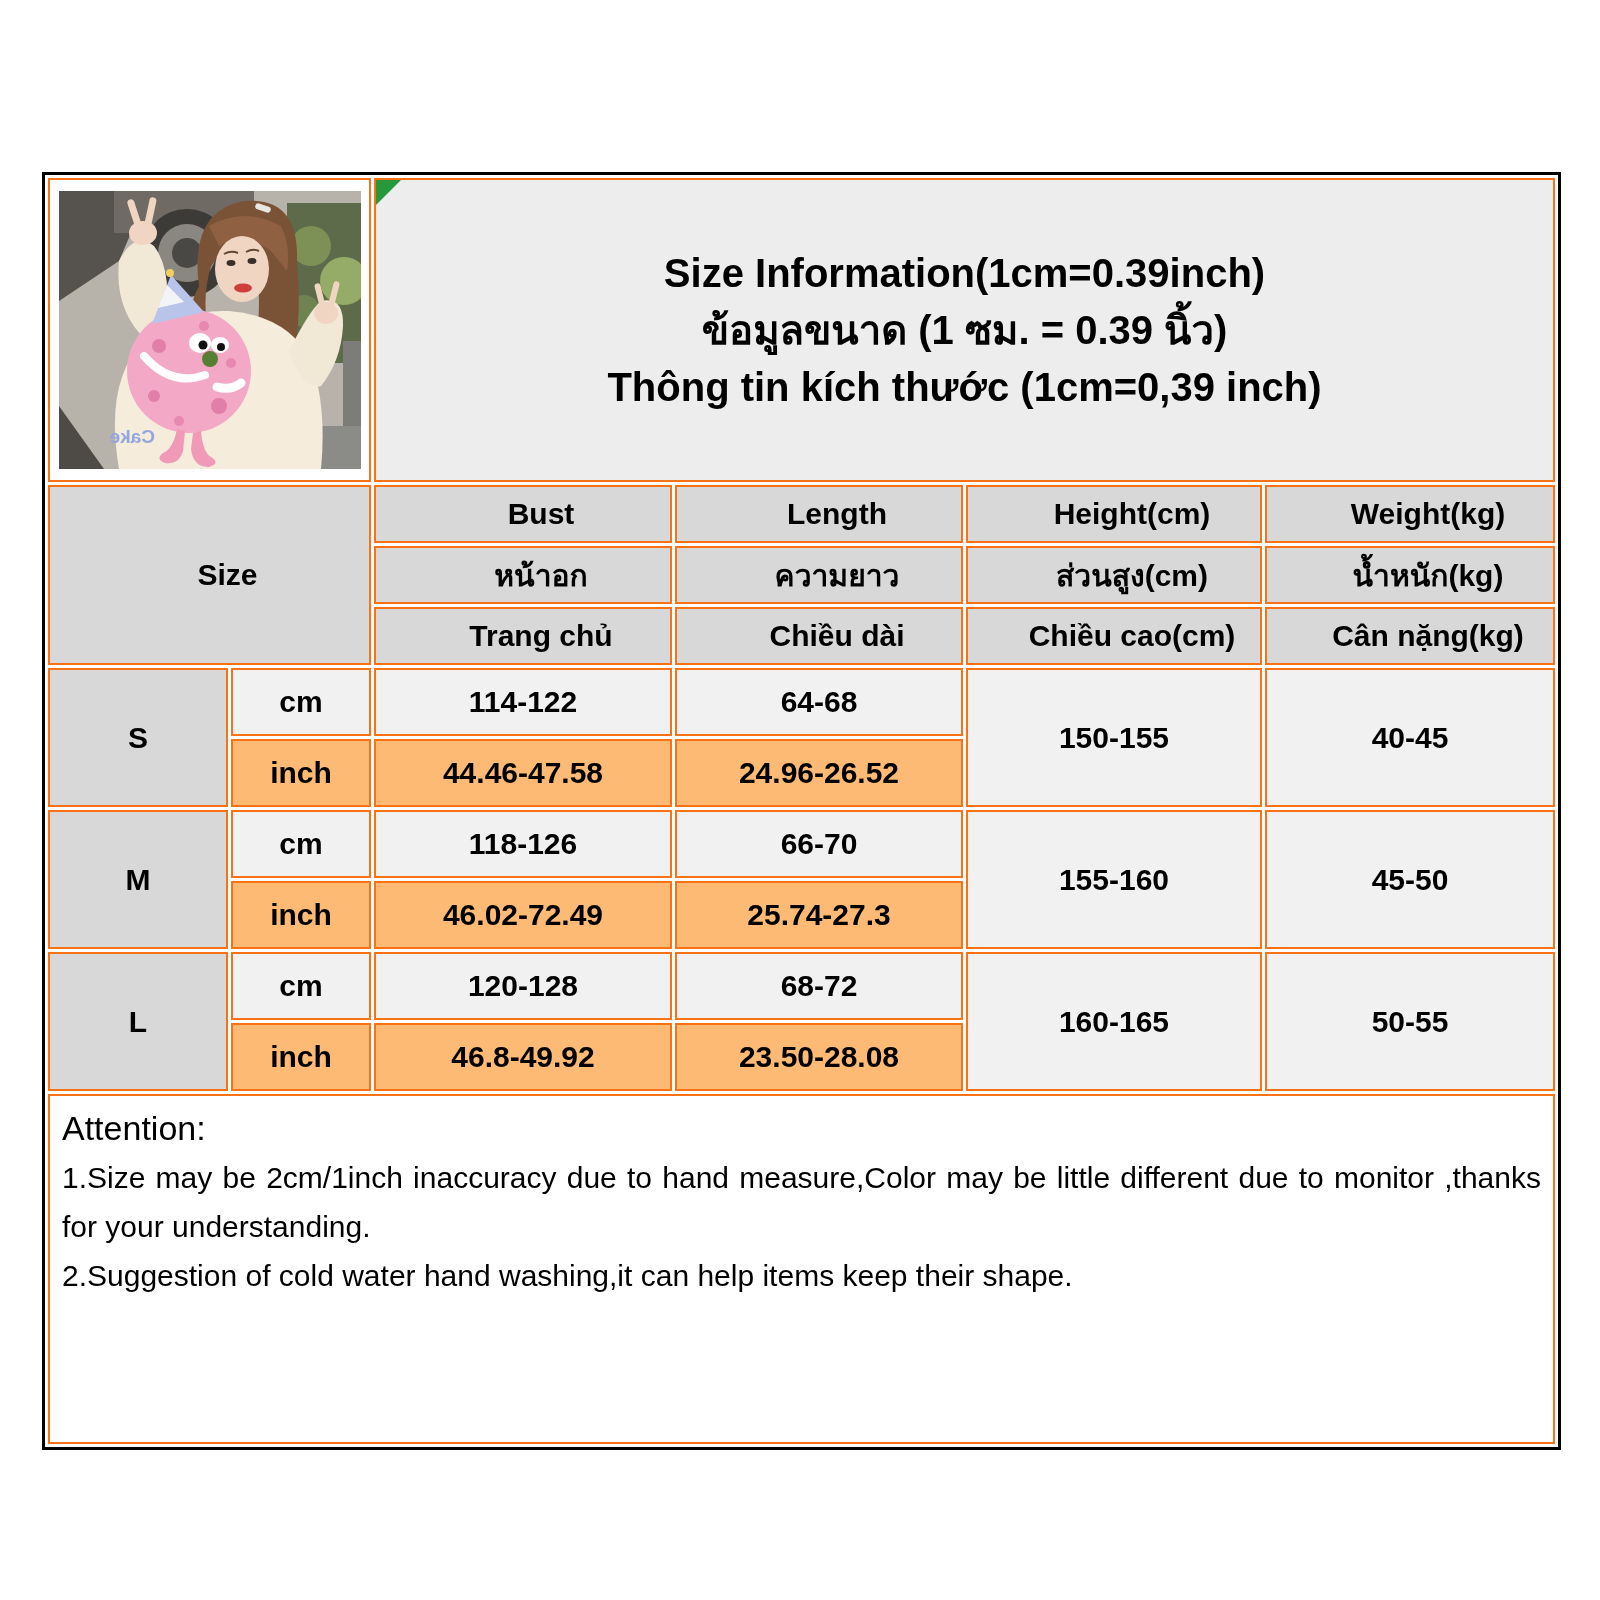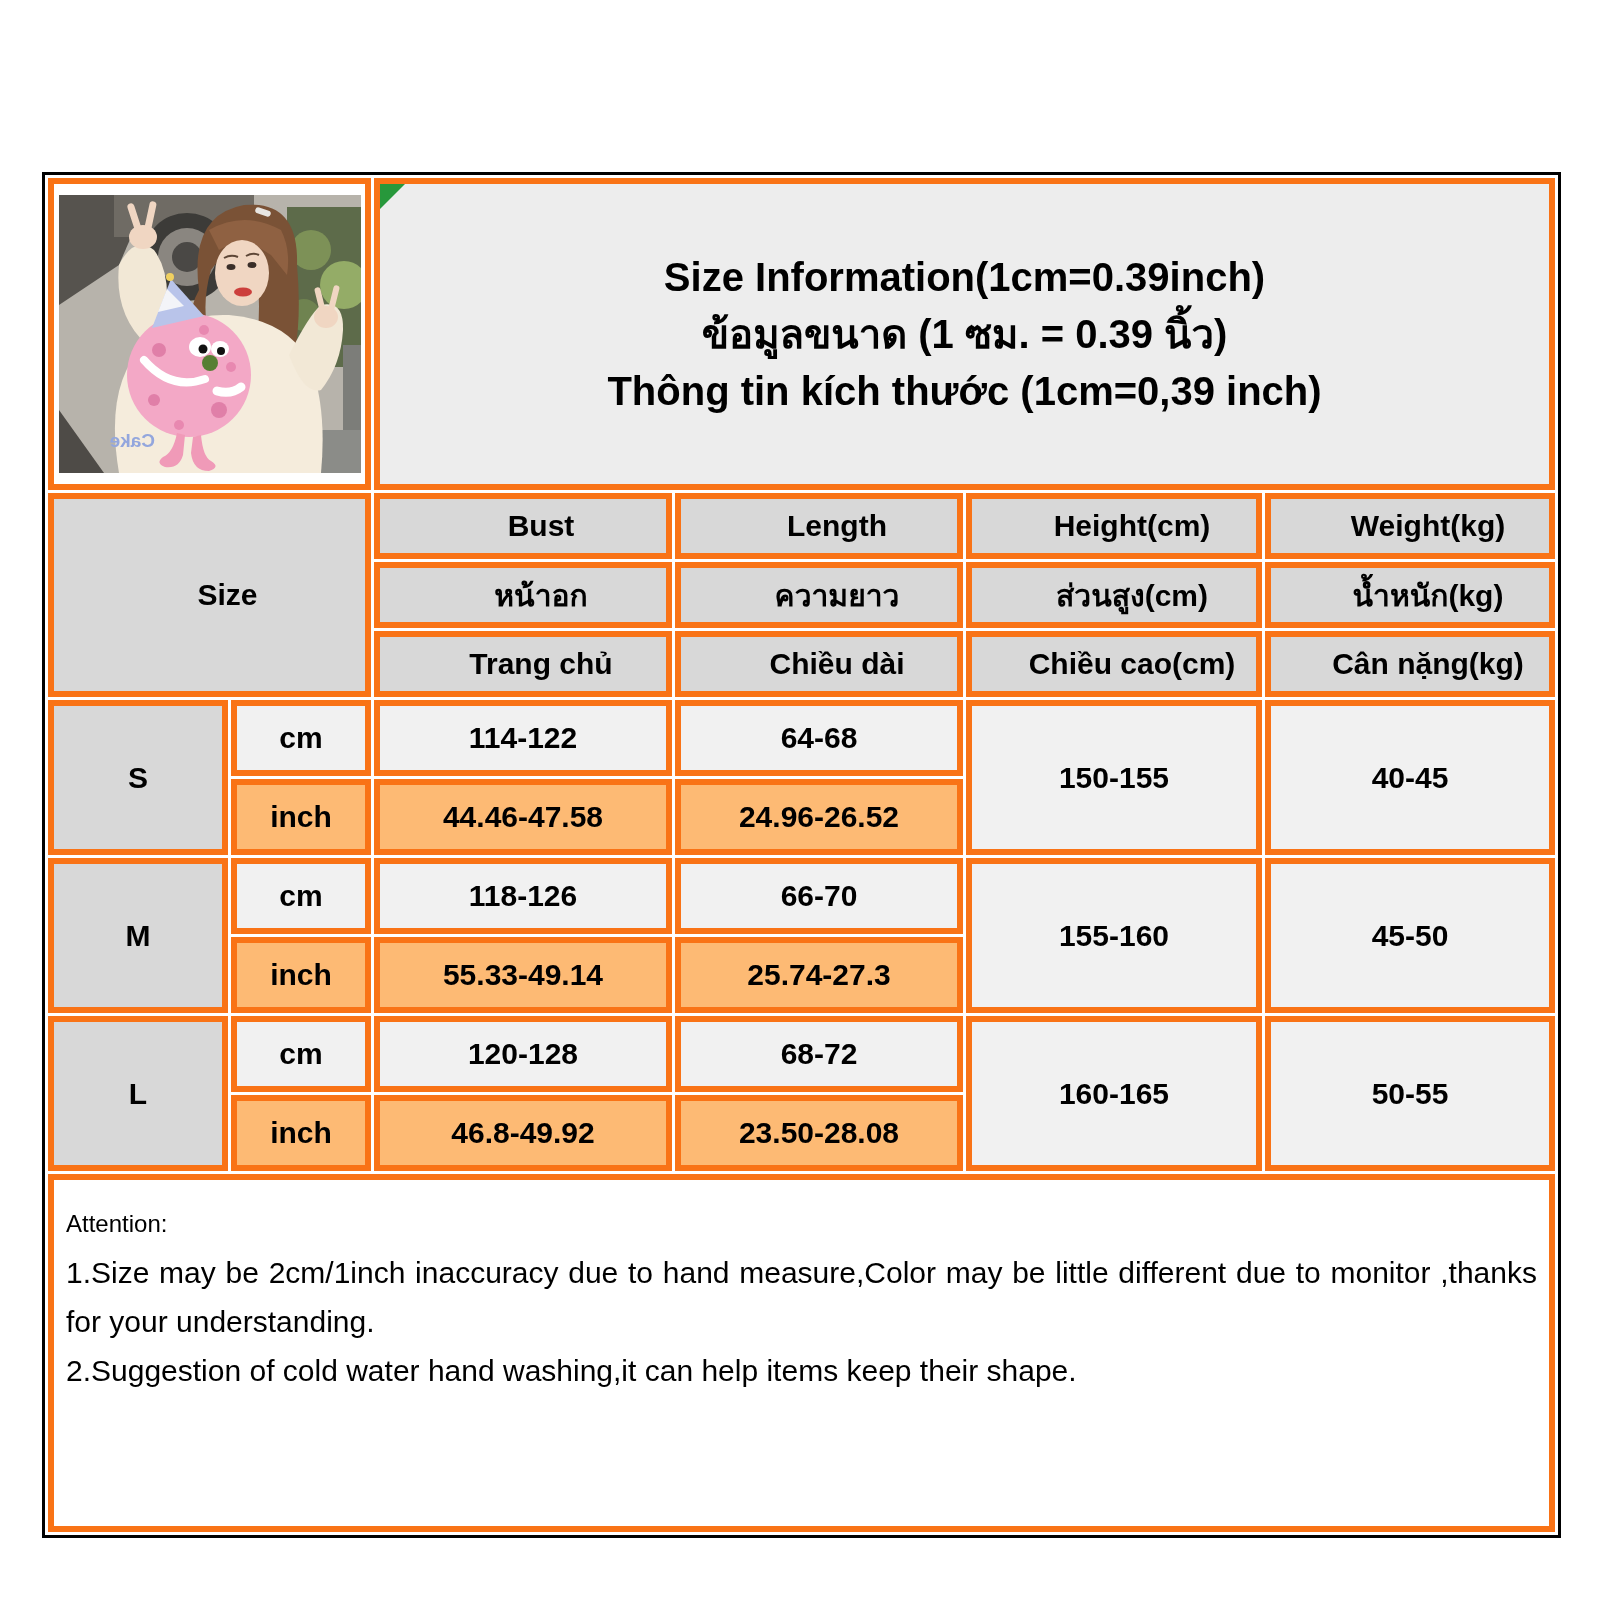--- a/index.html
+++ b/index.html
@@ -25,21 +25,21 @@
     border: 3px solid #000;
     background: #ffffff;
   }
   table.grid {
     border-collapse: separate;
     border-spacing: 3px;
     table-layout: fixed;
     width: 1507px;
   }
   td.cell {
-    border: 6px solid #f97316;
+    border: 2px solid #f97316;
     text-align: center;
     vertical-align: middle;
     font-weight: bold;
     font-size: 30px;
     padding: 0;
     overflow: hidden;
   }
   .gray  { background: #d8d8d8; }
   .light { background: #f1f1f1; }
   .white { background: #fdba74; }
@@ -76,21 +76,21 @@
   td.attention-cell {
     height: 330px;
     background: #ffffff;
     text-align: left;
     vertical-align: top;
     font-weight: normal;
     font-size: 30px;
     line-height: 49px;
     padding: 8px 12px;
   }
-  td.attention-cell .att-title { font-size: 24px; margin-top: 11px; }
+  td.attention-cell .att-title { font-size: 34px; }
   td.attention-cell p {
     margin: 0;
     text-align: justify;
   }
 </style>
 </head>
 <body>
 
 <div class="page">
   <div class="board">
@@ -220,21 +220,21 @@
       <tr class="r-data">
         <td rowspan="2" class="cell gray size-cell">M</td>
         <td class="cell light">cm</td>
         <td class="cell light">118-126</td>
         <td class="cell light">66-70</td>
         <td rowspan="2" class="cell light">155-160</td>
         <td rowspan="2" class="cell light">45-50</td>
       </tr>
       <tr class="r-data">
         <td class="cell white">inch</td>
-        <td class="cell white">55.33-49.14</td>
+        <td class="cell white">46.02-72.49</td>
         <td class="cell white">25.74-27.3</td>
       </tr>
 
       <tr class="r-data">
         <td rowspan="2" class="cell gray size-cell">L</td>
         <td class="cell light">cm</td>
         <td class="cell light">120-128</td>
         <td class="cell light">68-72</td>
         <td rowspan="2" class="cell light">160-165</td>
         <td rowspan="2" class="cell light">50-55</td>

